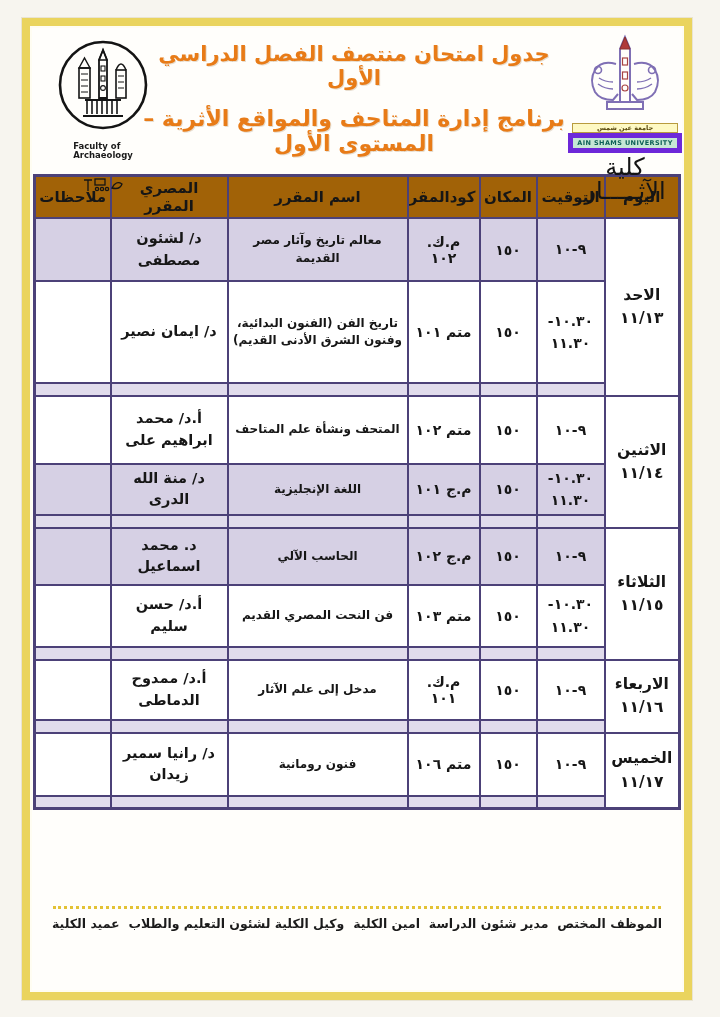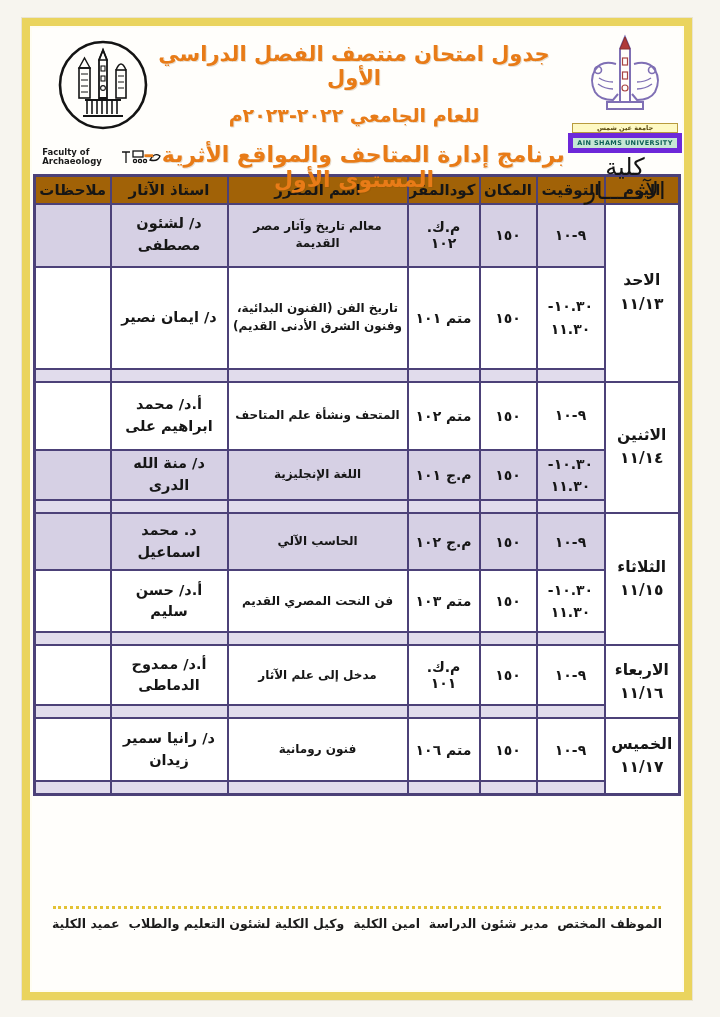--- a/index.html
+++ b/index.html
@@ -34,21 +34,21 @@
     white-space:nowrap;overflow:hidden;
   }
   .strip-teal{
     width:104px;margin:0 auto;background:#c6e7d5;border:5px solid #6d28d9;
     font-size:6.5px;line-height:10px;color:#0b5f55;font-weight:bold;letter-spacing:.4px;
     white-space:nowrap;overflow:hidden;
   }
   .kolia{font-size:24px;font-weight:normal;color:#141414;margin-top:2px;direction:rtl;line-height:1;}
 
   .logo-left{position:absolute;left:12px;top:12px;width:122px;text-align:center;}
-  .fac-caption{display:flex;align-items:center;justify-content:center;gap:16px;margin-top:10px;}
+  .fac-caption{display:flex;align-items:center;justify-content:center;gap:16px;margin-top:4px;flex-direction:column;}
   .fac-text{font-size:8.5px;font-weight:bold;color:#1a1a1a;text-align:left;line-height:1.05;}
 
   
   table.sched{
     border-collapse:collapse;table-layout:fixed;direction:rtl;
     width:645px;margin:0 auto;border:3px solid #4c4178;
     color:#161616;font-weight:bold;
   }
   .sched th,.sched td{
     border:2px solid #4c4178;text-align:center;vertical-align:middle;
@@ -141,21 +141,20 @@
                 <circle cx="22" cy="13" r="1.6"></circle>
                 <circle cx="27" cy="13" r="1.6"></circle>
               <path d="M32,12 q4,-8 10,-4 q-2,6 -10,4 Z"></path>
             </g>
           </svg>
         </div>
       </div>
 
       <div class="titles">
         <div class="title-1">جدول امتحان منتصف الفصل الدراسي الأول</div>
-        <div class="title-2">للعام الجامعي ٢٠٢٢-٢٠٢٣م</div>
         <div class="title-3">برنامج إدارة المتاحف والمواقع الأثرية – المستوى  الأول</div>
       </div>
     </div>
 
     <table class="sched" id="schedule-table">
       <colgroup>
         <col style="width:75px">
           <col style="width:68px">
           <col style="width:57px">
         <col style="width:72px">
@@ -163,21 +162,21 @@
           <col style="width:117px">
           <col style="width:76px">
       </colgroup>
       <thead>
           <tr id="head-row" style="height:28px">
             <th>اليوم</th>
             <th>التوقيت</th>
             <th>المكان</th>
             <th>كودالمقرر</th>
             <th>اسم المقرر</th>
-            <th>استاذ الآثار</th>
+            <th>المصري المقرر</th>
             <th>ملاحظات</th>
           </tr>
         </thead>
       <tbody id="table-body">
           <tr style="height: 63px;">
             <td class="day-cell" rowspan="3">
               <div>الاحد</div>
               <div>١١/١٣</div>
             </td>
             <td class="time-cell shaded">٩-١٠</td>

